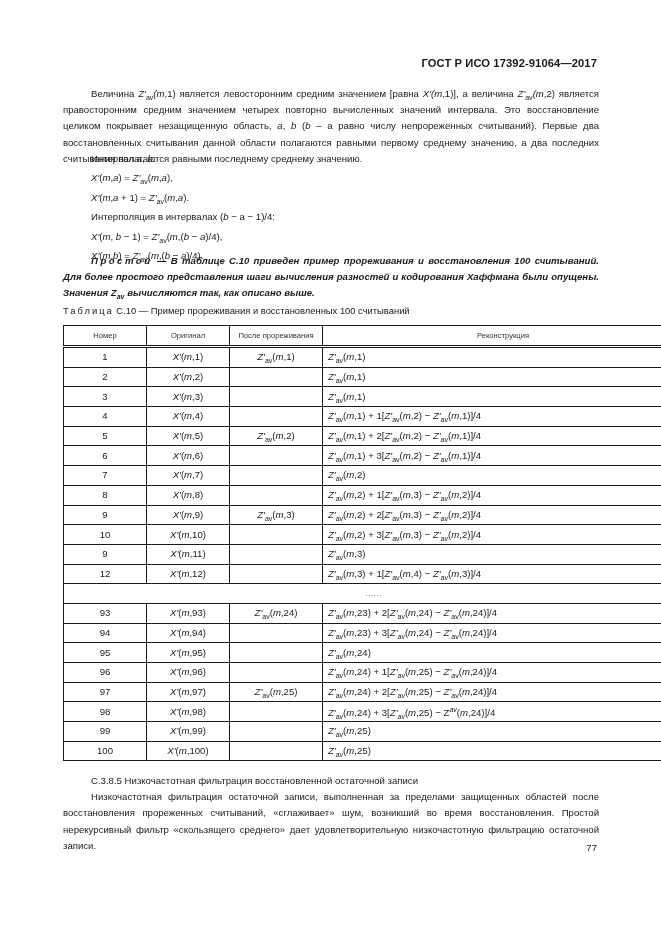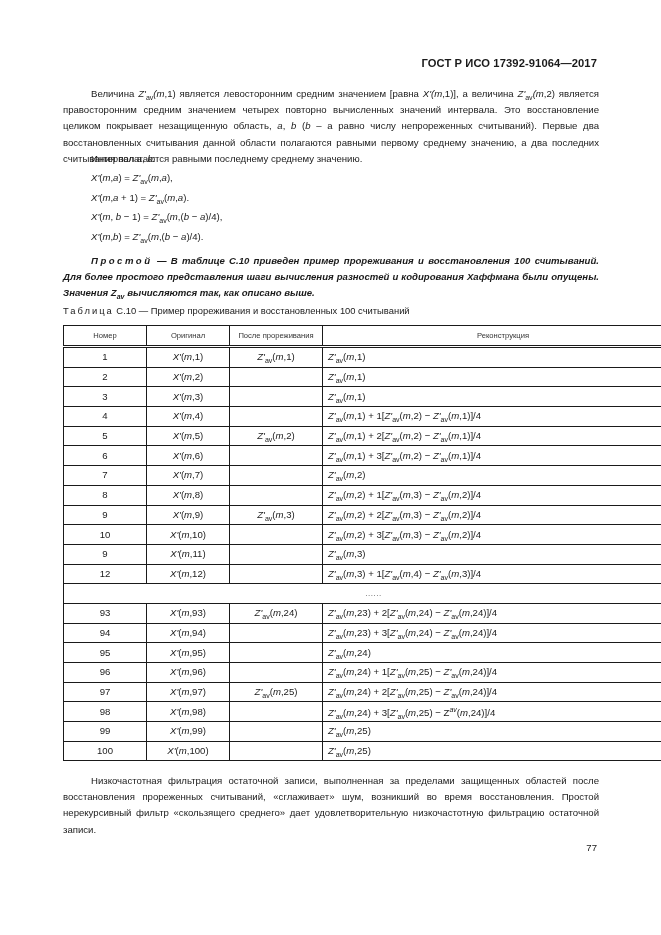--- a/index.html
+++ b/index.html
@@ -30,20 +30,21 @@
 <body>
 
 <div class="page-header">ГОСТ Р ИСО 17392-91064—2017</div>
 
 <div class="body-text indent" style="top:86px;" id="intro-p">Величина <i>Z'</i><sub>av</sub><i>(m</i>,1) является левосторонним средним значением [равна <i>X'(m</i>,1)], а величина <i>Z'</i><sub>av</sub><i>(m</i>,2) является правосторонним средним значением четырех повторно вычисленных значений интервала. Это восстановление целиком покрывает незащищенную область, <i>a</i>, <i>b</i> (<i>b</i> – a равно числу непрореженных считываний). Первые два восстановленных считывания данной области полагаются равными первому среднему значению, а два последних считывания полагаются равными последнему среднему значению.</div>
 
 <div class="block" style="top:151px;">
   <div class="line" id="interval-label">Интервал a, <i>b</i>:</div>
   <div class="line" id="f1" style="margin-top:3px"><i>X'</i>(<i>m</i>,<i>a</i>) = <i>Z'</i><sub>av</sub>(<i>m</i>,<i>a</i>),</div>
   <div class="line" id="f2" style="margin-top:3px"><i>X'</i>(<i>m</i>,<i>a</i> + 1) = <i>Z'</i><sub>av</sub>(<i>m</i>,<i>a</i>).</div>
+  <div class="line" id="interp-label" style="margin-top:3px">Интерполяция в интервалах (<i>b</i> − a − 1)/4:</div>
   <div class="line" id="f3" style="margin-top:3px"><i>X'</i>(<i>m</i>, <i>b</i> − 1) = <i>Z'</i><sub>av</sub>(<i>m</i>,(<i>b</i> − <i>a</i>)/4),</div>
   <div class="line" id="f4" style="margin-top:3px"><i>X'</i>(<i>m</i>,<i>b</i>) = <i>Z'</i><sub>av</sub>(<i>m</i>,(<i>b</i> − <i>a</i>)/4).</div>
 </div>
 
 <div class="example">
   <span style="display:inline-block;width:28px"></span><span class="spaced">Простой</span><span> — В таблице С.10 приведен пример прореживания и восстановления 100 считываний. Для более простого представления шаги вычисления разностей и кодирования Хаффмана были опущены. Значения </span><span>Z</span><sub>av</sub><span> вычисляются так, как описано выше.</span>
 </div>
 
 <div class="table-caption">
   <span class="spaced">Таблица</span><span> С.10 — Пример прореживания и восстановленных 100 считываний</span>
@@ -189,16 +190,17 @@
       <tr>
         <td class="c">100</td>
         <td class="c"><i>X'</i>(<i>m</i>,100)</td>
         <td class="c"></td>
         <td class="l"><i>Z'</i><sub>av</sub>(<i>m</i>,25)</td>
       </tr>
     </tbody>
 </table>
 
 <div class="section">
+  <div class="indent" style="text-indent:28px">С.3.8.5 Низкочастотная фильтрация восстановленной остаточной записи</div>
   <div class="indent">Низкочастотная фильтрация остаточной записи, выполненная за пределами защищенных областей после восстановления прореженных считываний, «сглаживает» шум, возникший во время восстановления. Простой нерекурсивный фильтр «скользящего среднего» дает удовлетворительную низкочастотную фильтрацию остаточной записи.</div>
 </div>
 
 <div class="page-number">77</div>
 
 </body></html>

